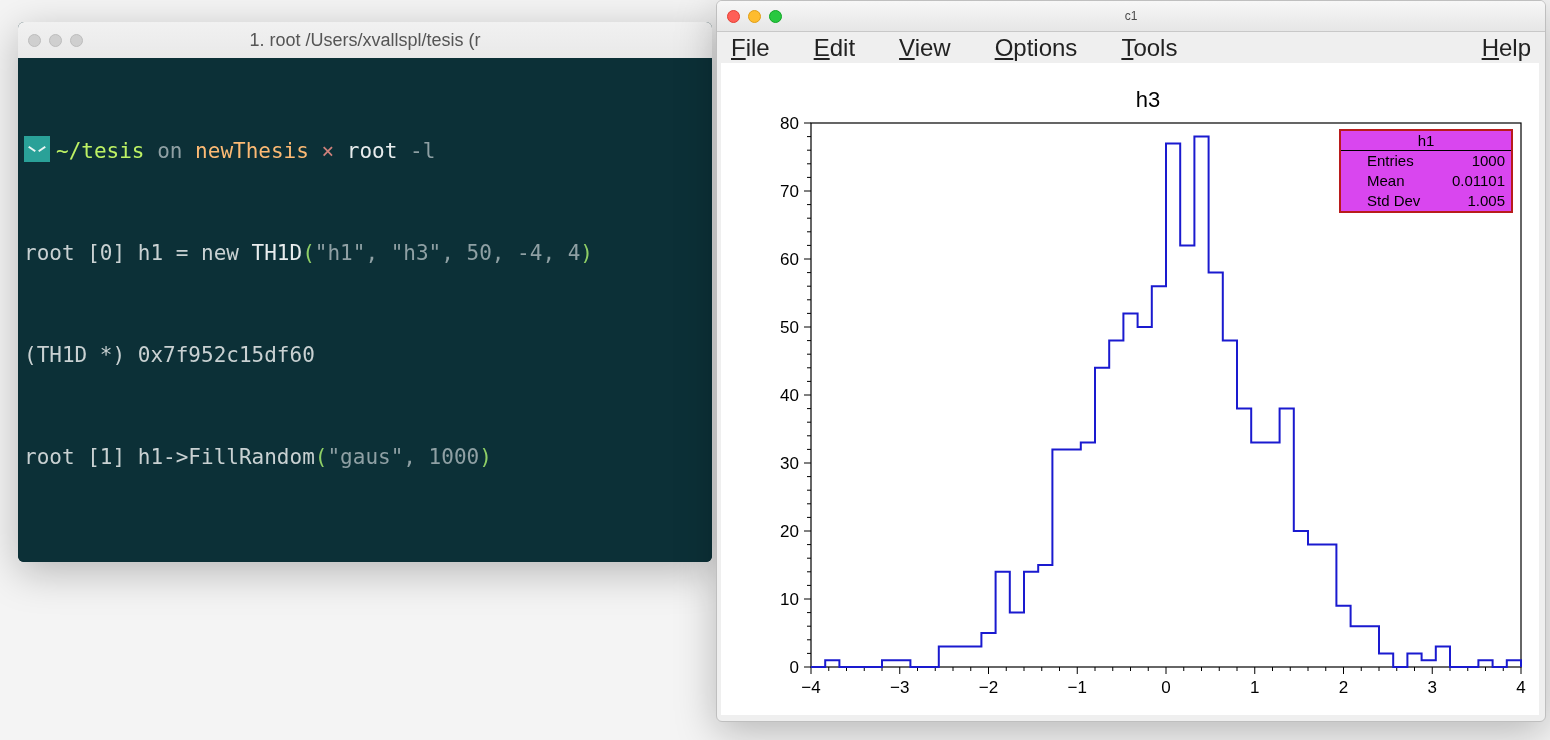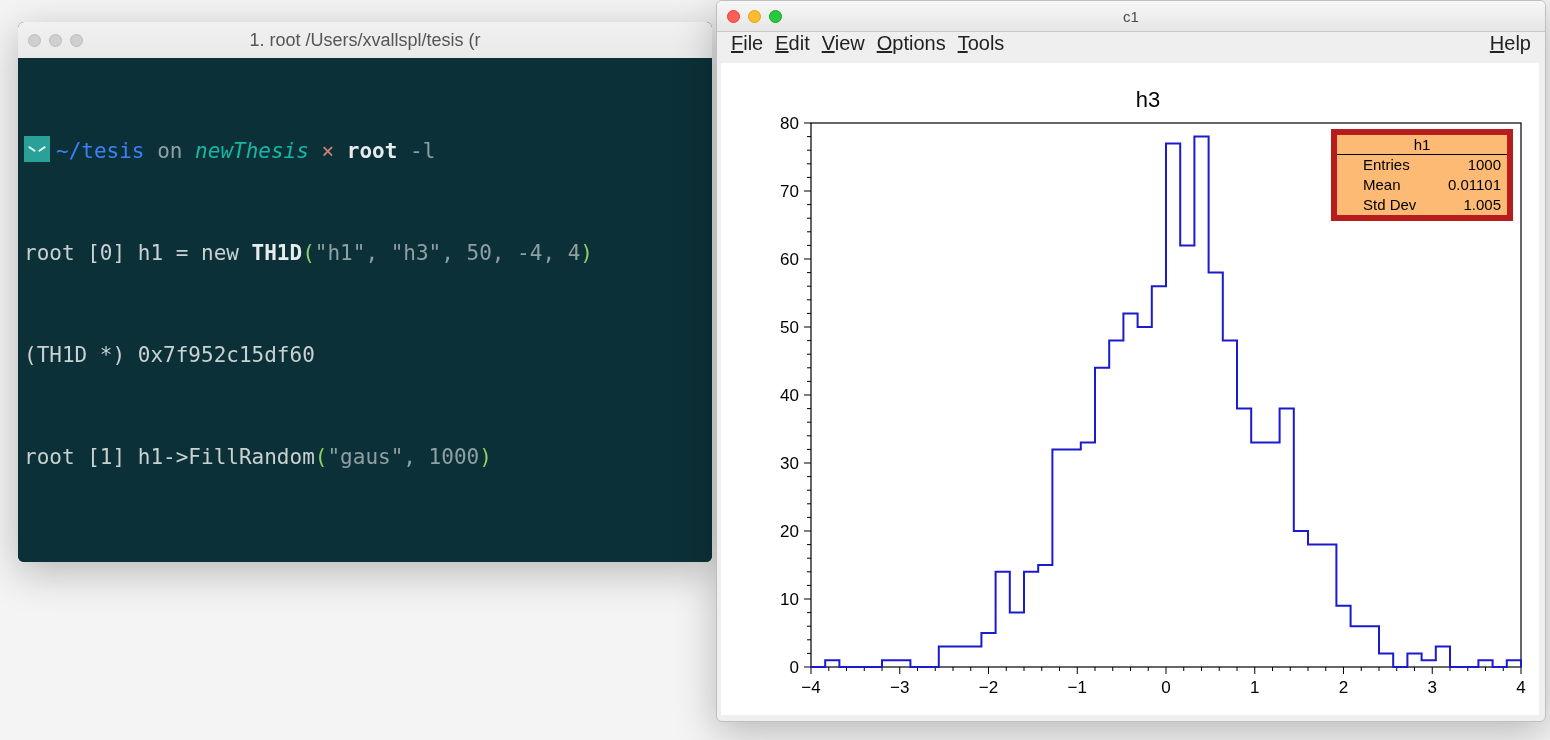--- a/index.html
+++ b/index.html
@@ -13,33 +13,33 @@
   .inactive .light{background:#cfcfcf;border:1px solid #bdbdbd;box-sizing:border-box;}
   .active .light.red{background:#ff5f57;border:1px solid #e33e32;box-sizing:border-box;}
   .active .light.yellow{background:#febc2e;border:1px solid #e09e16;box-sizing:border-box;}
   .active .light.green{background:#28c840;border:1px solid #10a626;box-sizing:border-box;}
   .title-text{position:absolute;left:0;right:0;text-align:center;font-size:18px;color:#555;pointer-events:none;}
   .term-body{position:absolute;top:36px;left:0;right:0;bottom:0;background:#0c3037;padding:8px 6px 6px 6px;font-family:Menlo,Consolas,monospace;font-size:21px;line-height:34px;color:#c9d1d2;white-space:pre;}
   .term-body .line{display:block;}
   .term-body .badge{display:inline-block;width:26px;height:26px;background:#2aa198;margin-right:6px;vertical-align:-4px;position:relative;}
   .term-body .badge:before{content:"";position:absolute;left:4px;top:12px;width:8px;height:2px;background:#e8f5f3;transform:rotate(35deg);}
   .term-body .badge:after{content:"";position:absolute;right:4px;top:12px;width:8px;height:2px;background:#e8f5f3;transform:rotate(-35deg);}
-  .c-cyan{color:#3b82f6;} .c-dim{color:#8fa0a4;margin-top:23px;} .c-yellow{color:#14b8a6;font-style:italic;} .c-red{color:#cf817b;} .c-bold{font-weight:bold;color:#e8eced;} .c-green{color:#8fcf66;} .c-str{color:#8fa0a4;}
+  .c-cyan{color:#bef264;} .c-dim{color:#8fa0a4;margin-top:23px;} .c-yellow{color:#fdba74;} .c-red{color:#cf817b;} .c-bold{font-weight:normal;color:#e8eced;} .c-green{color:#8fcf66;} .c-str{color:#8fa0a4;}
   
   .canvas-win{left:716px;top:0;width:828px;height:720px;background:#efefef;border:1px solid #bfbfbf;}
   .canvas-win .titlebar{height:30px;}
-  .canvas-win .title-text{font-size:15px;color:#4a4a4a;}
-  .menubar{height:32px;background:#efefef;display:flex;align-items:flex-start;padding:0 14px;gap:12px;font-size:20px;color:#222;position:relative;}
+  .canvas-win .title-text{font-size:12px;color:#4a4a4a;}
+  .menubar{height:32px;background:#efefef;display:flex;align-items:center;padding:0 14px;gap:44px;font-size:24px;color:#222;position:relative;}
   .menubar .menu{cursor:default;}
   .menubar .u{text-decoration:underline;}
   .menubar .spacer{flex:1;}
   .plot-area{position:absolute;top:62px;bottom:6px;left:4px;right:6px;background:#ffffff;}
   .plot-title{text-align:center;font-size:22px;padding-top:24px;color:#000;padding-left:36px;}
   .chart-svg{display:block;}
-  .stats-box{position:absolute;background:#fdba74;border:6px solid #b91c1c;font-size:15px;color:#000;}
+  .stats-box{position:absolute;background:#d946ef;border:2px solid #b91c1c;font-size:15px;color:#000;}
   .stats-box .stats-title{text-align:center;border-bottom:1px solid #000;padding:1px 0;}
   .stats-box .stats-row{display:flex;justify-content:space-between;padding:0 6px;line-height:20px;margin-left:20px;}
 </style>
 </head>
 <body>
 
 <div class="window term-win">
   <div class="titlebar inactive">
     <div class="lights">
       <div class="light"></div>

